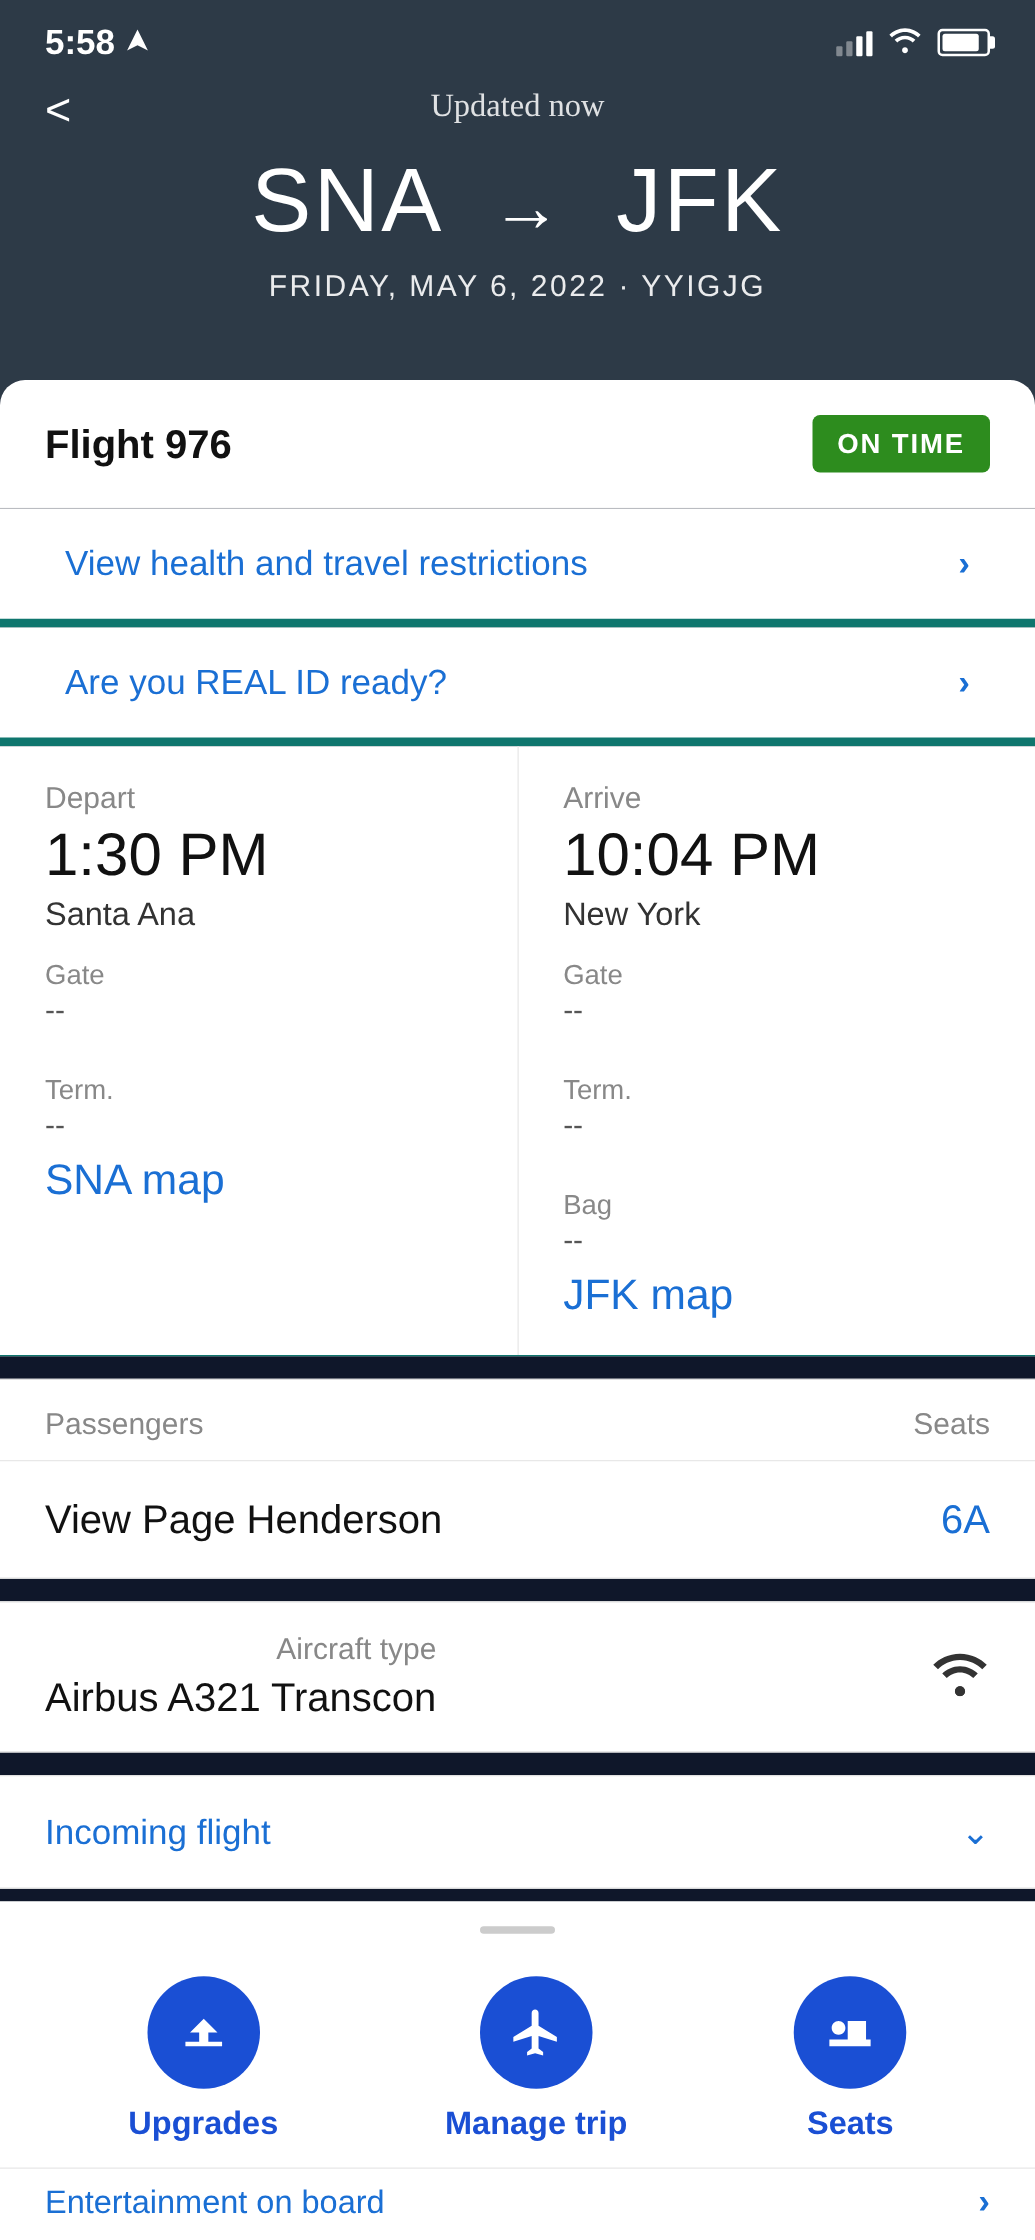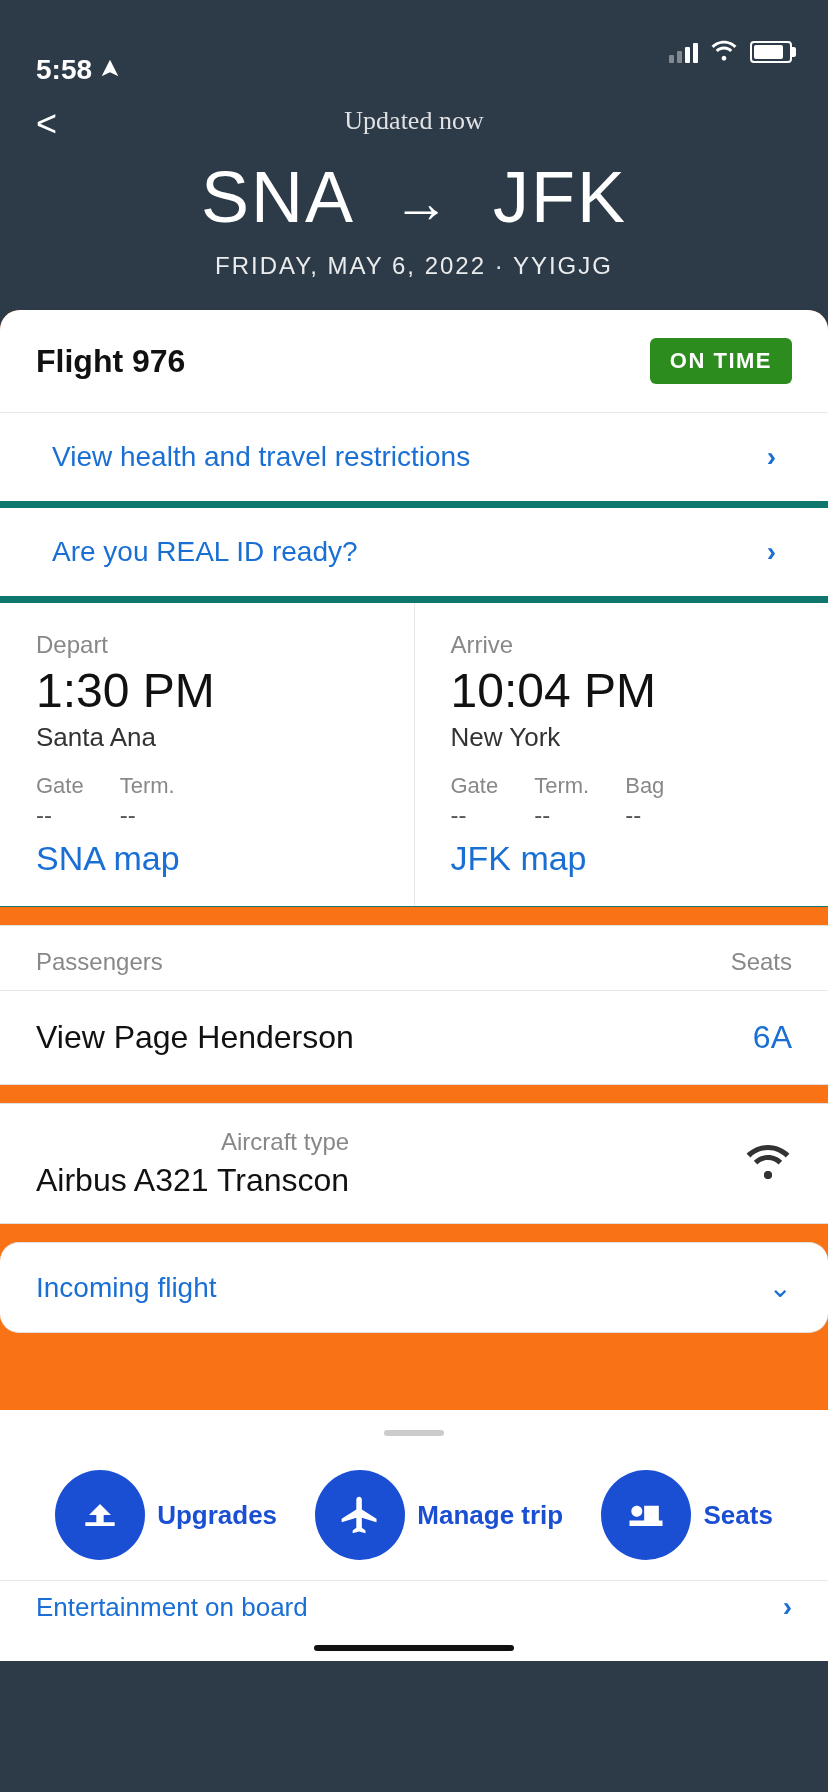--- a/index.html
+++ b/index.html
@@ -16,21 +16,21 @@
     
     .status-bar {
       display: flex;
       justify-content: space-between;
       align-items: center;
       padding: 18px 36px 10px;
       color: white;
       font-size: 28px;
       font-weight: 600;
     }
-    .status-left { display: flex; align-items: center; gap: 8px; margin-top: 36px; }
+    .status-left { display: flex; align-items: center; gap: 8px; }
     .status-right { display: flex; align-items: center; gap: 12px; }
 
     
     .signal-icon { display: flex; align-items: flex-end; gap: 3px; height: 22px; }
     .signal-icon span { background: white; width: 5px; border-radius: 1px; }
     .signal-icon span:nth-child(1) { height: 8px; opacity: 0.4; }
     .signal-icon span:nth-child(2) { height: 12px; opacity: 0.4; }
     .signal-icon span:nth-child(3) { height: 16px; }
     .signal-icon span:nth-child(4) { height: 20px; }
 
@@ -93,22 +93,23 @@
       margin-bottom: 14px;
     }
     .route-date {
       font-size: 24px;
       letter-spacing: 2px;
       color: rgba(255,255,255,0.9);
     }
 
     
     .card {
-      background: #f97316;
+      background: #0f172a;
       border-radius: 20px 20px 0 0;
+      margin-top: 30px;
       padding-bottom: 10px;
       min-height: 1100px;
     }
 
     
     .flight-header {
       background: white;
       border-radius: 20px 20px 0 0;
       padding: 28px 36px;
       display: flex;
@@ -177,20 +178,21 @@
     }
     .city-name {
       font-size: 26px;
       color: #333;
       margin-bottom: 20px;
     }
     .gate-row {
       display: flex;
       gap: 36px;
       margin-bottom: 8px;
+      flex-direction: column;
     }
     .gate-item {
       display: flex;
       flex-direction: column;
     }
     .gate-label {
       font-size: 22px;
       color: #888;
     }
     .gate-value {
@@ -268,21 +270,20 @@
     .incoming-section {
       background: white;
       margin-top: 18px;
       border-top: 1px solid #e0e0e0;
       border-bottom: 1px solid #e0e0e0;
       padding: 28px 36px;
       display: flex;
       justify-content: space-between;
       align-items: center;
       cursor: pointer;
-      border-radius: 19px;
     }
     .incoming-label {
       font-size: 28px;
       color: #1a6fd4;
     }
     .chevron-down {
       color: #1a6fd4;
       font-size: 28px;
     }
 
@@ -299,21 +300,21 @@
       border-radius: 3px;
       margin: 0 auto 24px;
     }
     .bottom-nav {
       display: flex;
       justify-content: space-around;
       padding: 10px 36px 20px;
     }
     .nav-item {
       display: flex;
-      flex-direction: row;
+      flex-direction: column;
       align-items: center;
       gap: 12px;
       cursor: pointer;
     }
     .nav-circle {
       width: 90px;
       height: 90px;
       border-radius: 50%;
       background: #1a4fd4;
       display: flex;

